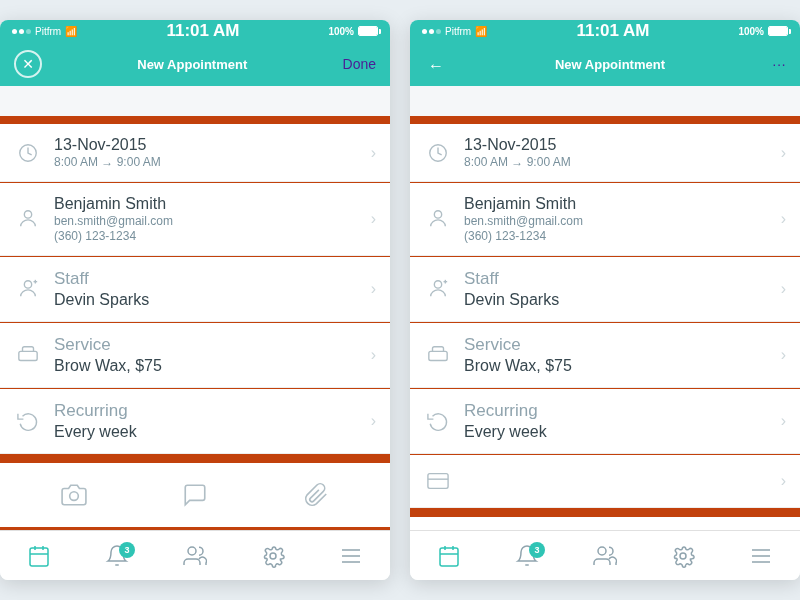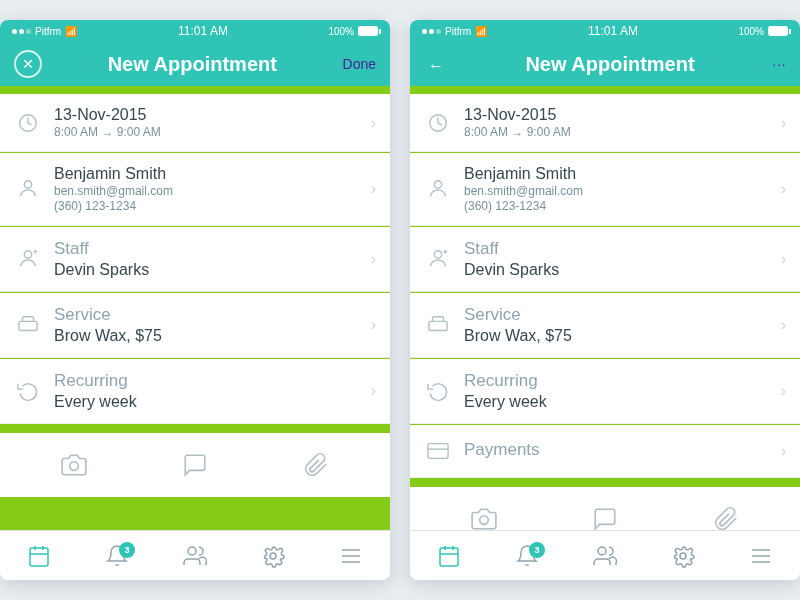--- a/index.html
+++ b/index.html
@@ -38,42 +38,42 @@
       font-size: 10px;
       color: white;
     }
     .status-dots {
       display: flex; gap: 2px;
     }
     .dot {
       width: 5px; height: 5px; border-radius: 50%; background: white;
     }
     .dot.empty { background: rgba(255,255,255,0.4); }
-    .status-center { color: white; font-size: 12px; font-weight: 400; }
-    .status-right { display: flex; align-items: flex-start; gap: 4px; color: white; font-size: 10px; }
+    .status-center { color: white; font-size: 17px; font-weight: 700; }
+    .status-right { display: flex; align-items: flex-start; gap: 4px; color: white; font-size: 10px; font-weight: bold; }
     .battery {
       width: 20px; height: 10px; border: 1.5px solid white; border-radius: 2px; position: relative;
     }
     .battery::after {
       content: ''; position: absolute; right: -4px; top: 2px;
       width: 2px; height: 5px; background: white; border-radius: 0 1px 1px 0;
     }
     .battery-fill { width: 100%; height: 100%; background: white; border-radius: 1px; }
 
     .nav-bar {
       background: #2fc4b5;
       display: flex;
       align-items: center;
       justify-content: space-between;
       padding: 0 14px;
       height: 44px;
     }
     .nav-title {
       color: white;
-      font-size: 20px;
+      font-size: 13px;
       font-weight: 600;
     }
     .nav-btn {
       color: #4c1d95;
       font-size: 14px;
       font-weight: 500;
       background: none;
       border: none;
       cursor: pointer;
     }
@@ -85,21 +85,22 @@
     .nav-x {
       width: 28px; height: 28px;
       border: 2px solid rgba(255,255,255,0.8);
       border-radius: 50%;
       display: flex; align-items: center; justify-content: center;
       color: white; font-size: 14px; cursor: pointer;
     }
     .content {
       flex: 1;
       overflow-y: auto;
-      background: #84cc16;
+      background: #c2410c;
+      margin-top: 30px;
     }
     .list-item {
       background: white;
       margin-bottom: 1px;
       display: flex;
       align-items: center;
       padding: 12px 14px;
       gap: 12px;
       cursor: pointer;
       border-bottom: 1px solid #eee;
@@ -451,21 +452,20 @@
     </div>
 
     <div class="list-item">
       <div class="item-icon">
         <svg class="icon-svg" viewBox="0 0 24 24" fill="none" stroke="currentColor" stroke-width="1.5">
           <rect x="1" y="4" width="22" height="16" rx="2"></rect>
           <line x1="1" y1="10" x2="23" y2="10"></line>
         </svg>
       </div>
       <div class="item-content">
-        <div class="item-label">Payments</div>
       </div>
       <div class="item-arrow">›</div>
     </div>
 
     <div class="spacer"></div>
     <div class="actions-row">
       <div class="action-icon">
         <svg width="26" height="26" viewBox="0 0 24 24" fill="none" stroke="currentColor" stroke-width="1.5">
           <path d="M23,19 A2,2 0 0,1 21,21 L3,21 A2,2 0 0,1 1,19 L1,8 A2,2 0 0,1 3,6 L7,6 L9,3 L15,3 L17,6 L21,6 A2,2 0 0,1 23,8 Z"></path>
           <circle cx="12" cy="13" r="4"></circle>

